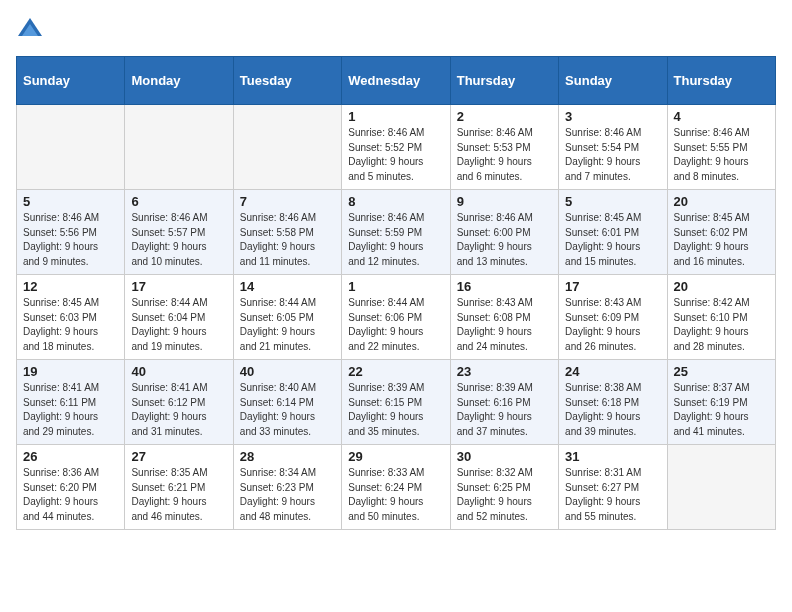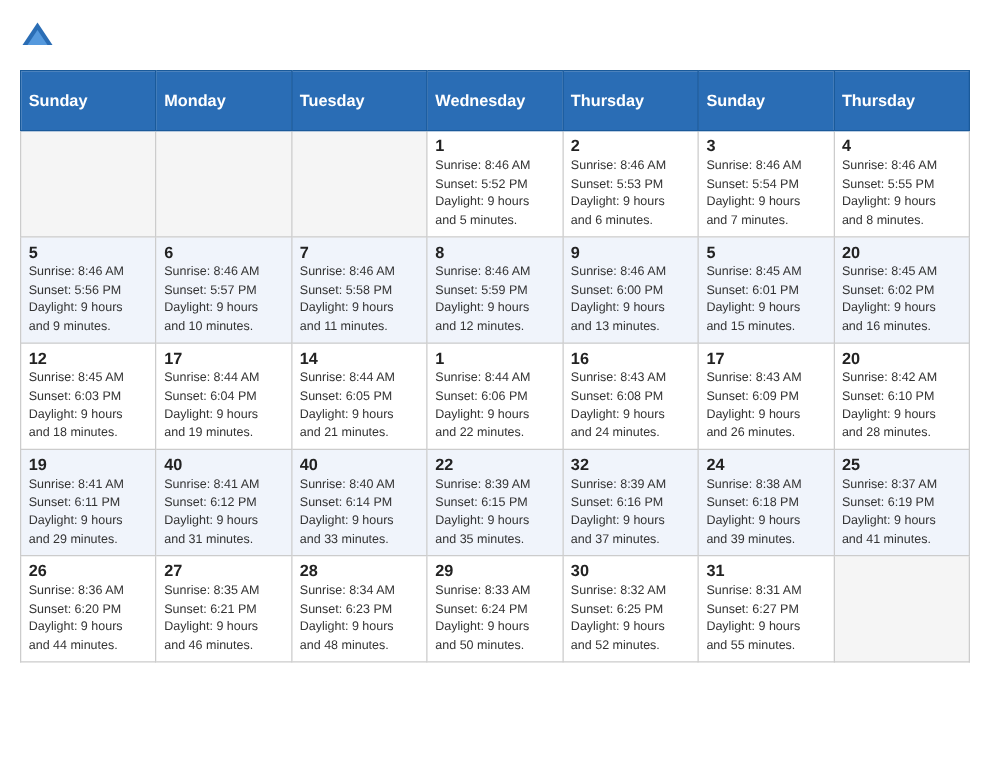--- a/index.html
+++ b/index.html
@@ -212,21 +212,21 @@
         </td>
         <td class="alt-row">
           <span class="day-num">40</span>
           <div class="day-info">Sunrise: 8:40 AM<br>Sunset: 6:14 PM<br>Daylight: 9 hours<br>and 33 minutes.</div>
         </td>
         <td class="alt-row">
           <span class="day-num">22</span>
           <div class="day-info">Sunrise: 8:39 AM<br>Sunset: 6:15 PM<br>Daylight: 9 hours<br>and 35 minutes.</div>
         </td>
         <td class="alt-row">
-          <span class="day-num">32</span>
+          <span class="day-num">23</span>
           <div class="day-info">Sunrise: 8:39 AM<br>Sunset: 6:16 PM<br>Daylight: 9 hours<br>and 37 minutes.</div>
         </td>
         <td class="alt-row">
           <span class="day-num">24</span>
           <div class="day-info">Sunrise: 8:38 AM<br>Sunset: 6:18 PM<br>Daylight: 9 hours<br>and 39 minutes.</div>
         </td>
         <td class="alt-row">
           <span class="day-num">25</span>
           <div class="day-info">Sunrise: 8:37 AM<br>Sunset: 6:19 PM<br>Daylight: 9 hours<br>and 41 minutes.</div>
         </td>

